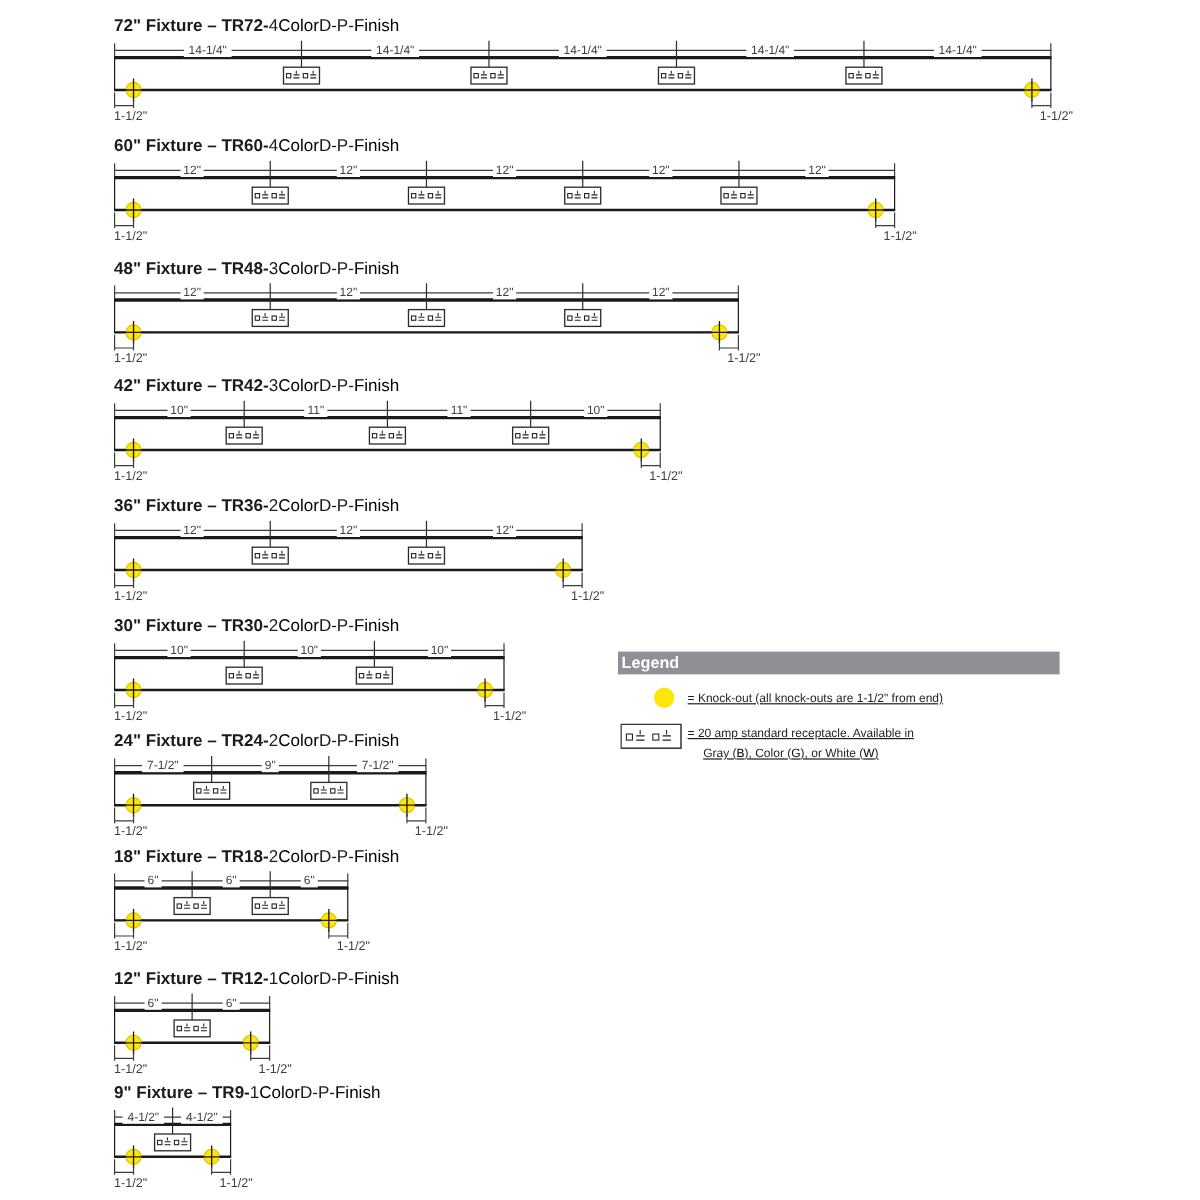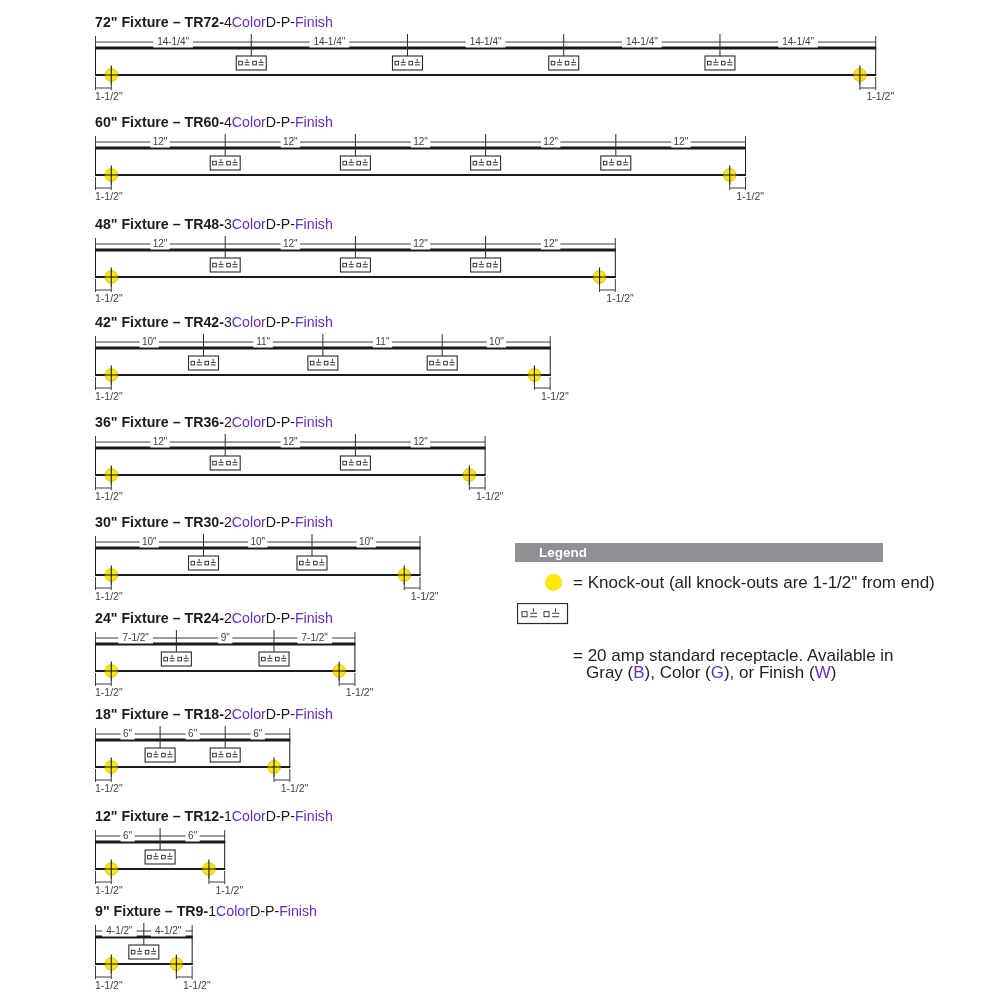--- a/index.html
+++ b/index.html
@@ -1,28 +1,28 @@
 <!DOCTYPE html>
 <html><head>
 <meta charset="utf-8">
 <style>
   html,body{margin:0;padding:0;background:#fff;}
   .page{position:relative;width:1000px;height:1000px;background:#fff;overflow:hidden;
         font-family:"Liberation Sans","DejaVu Sans",sans-serif;}
   .fix{position:absolute;left:95px;}
   .fix-title{font-size:14.2px;line-height:16px;height:16px;margin-bottom:2px;color:#1b1b1b;white-space:nowrap;}
   .fix-title .b{font-weight:bold;}
-  .accent{color:#6d28d9;}
+  .accent{color:#000000;}
   .fix svg{display:block;}
   .legend{position:absolute;left:515px;top:543px;width:372px;}
   .legend-bar{width:368px;height:19px;line-height:19px;background:#8e9093;color:#ffffff;
-              font-weight:bold;font-size:13.5px;padding-left:24px;box-sizing:border-box;}
+              font-weight:bold;font-size:13.5px;padding-left:3px;box-sizing:border-box;}
   .legend .row{position:absolute;white-space:nowrap;}
   .dot{display:inline-block;width:17px;height:17px;border-radius:50%;background:#ffe60a;}
-  .ltext{font-size:17px;color:#1f1f1f;line-height:17px;}
+  .ltext{font-size:10px;color:#1f1f1f;line-height:17px;text-decoration:underline;}
 </style>
 </head>
 <body>
 
 <div class="page">
 
   <div id="fixtures">
       <div class="fix" style="top: 14px;">
         <div class="fix-title"><span class="b">72" Fixture – TR72-</span><span>4</span><span class="accent">Color</span><span>D-P-</span><span class="accent">Finish</span></div>
         <svg width="823.1999999999999" height="70">
@@ -681,19 +681,19 @@
           <rect x="0.5" y="0.5" width="50" height="20" fill="#fff" stroke="#2b2b2b" stroke-width="1.2"></rect>
           <rect x="5" y="8.7" width="5.04" height="5.04" fill="none" stroke="#222" stroke-width="0.9"></rect>
           <line x1="16.479999999999997" y1="5.34" x2="16.479999999999997" y2="8.98" stroke="#222" stroke-width="0.9"></line>
           <line x1="13.12" y1="10.239999999999998" x2="20.119999999999997" y2="10.239999999999998" stroke="#222" stroke-width="0.9"></line>
           <line x1="13.12" y1="13.739999999999998" x2="20.119999999999997" y2="13.739999999999998" stroke="#222" stroke-width="0.9"></line>
           <rect x="27" y="8.7" width="5.04" height="5.04" fill="none" stroke="#222" stroke-width="0.9"></rect>
           <line x1="38.48" y1="5.34" x2="38.48" y2="8.98" stroke="#222" stroke-width="0.9"></line>
           <line x1="35.12" y1="10.239999999999998" x2="42.12" y2="10.239999999999998" stroke="#222" stroke-width="0.9"></line>
           <line x1="35.12" y1="13.739999999999998" x2="42.12" y2="13.739999999999998" stroke="#222" stroke-width="0.9"></line>
         </svg></div>
-    <div class="row ltext" style="left:58px;top:60px;margin-top:44px;">
+    <div class="row ltext" style="left:58px;top:60px;">
       <span>= 20 amp standard receptacle. Available in</span><br>
-      <span id="legend-line2" style="margin-left:13px;"><span>Gray (</span><span class="accent">B</span><span>), Color (</span><span class="accent">G</span><span>), or Finish (</span><span class="accent">W</span><span>)</span></span>
+      <span id="legend-line2" style="margin-left:13px;"><span>Gray (</span><span class="accent">B</span><span>), Color (</span><span class="accent">G</span><span>), or White (</span><span class="accent">W</span><span>)</span></span>
     </div>
   </div>
 
 </div>
 
 </body></html>

